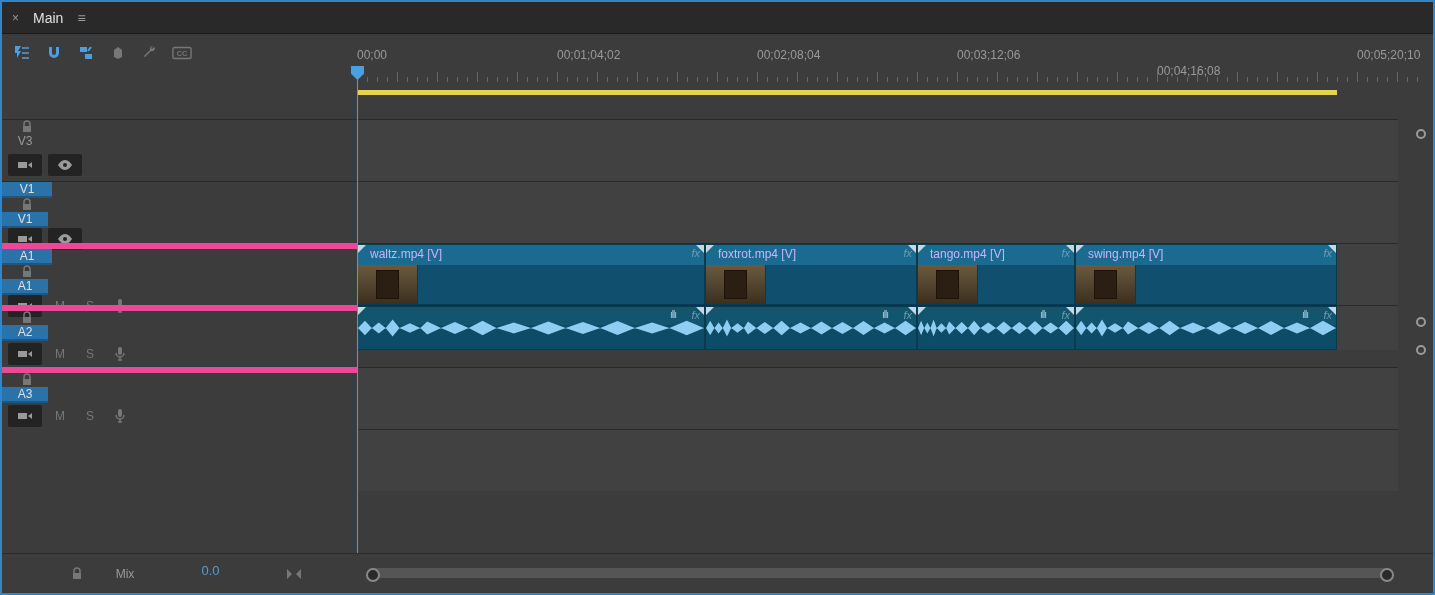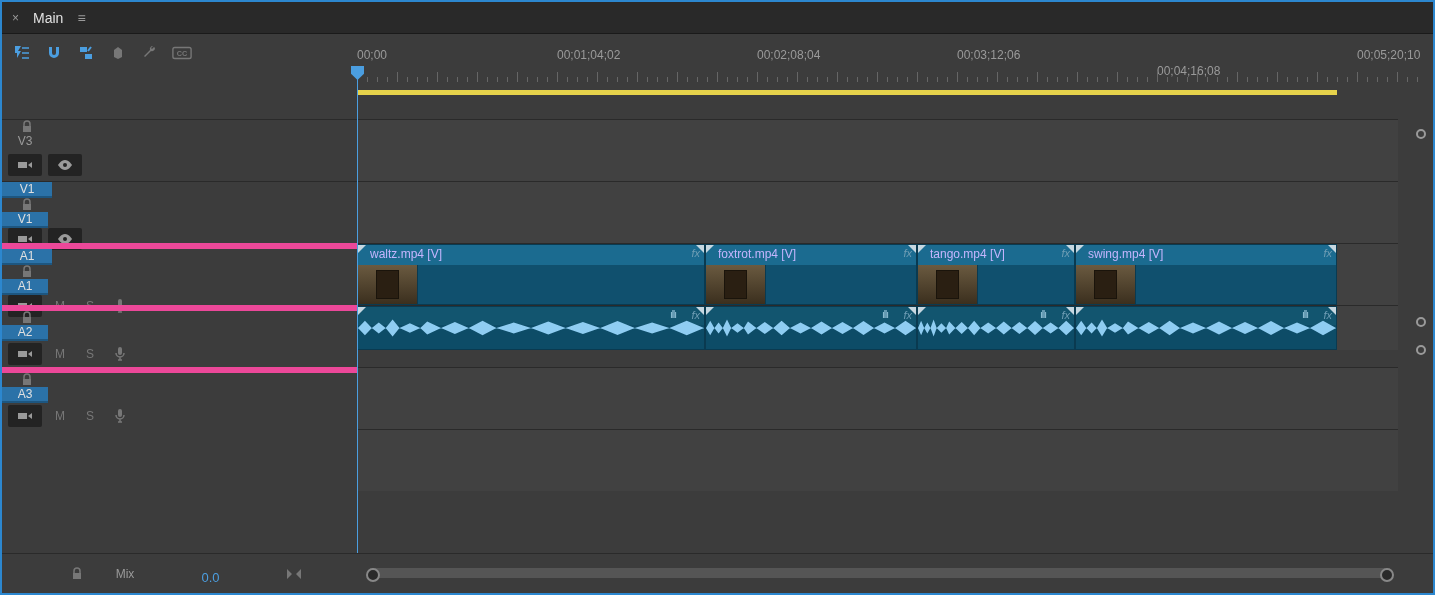--- a/index.html
+++ b/index.html
@@ -507,21 +507,21 @@
   <div class="footer">
     <div class="footer-left">
       <div class="source-tgt" style="height:100%;"></div>
       <div class="lockcell" style="height:100%;">
         <svg width="14" height="14" viewBox="0 0 14 14">
             <path d="M4 6V4a3 3 0 016 0v2" fill="none" stroke="currentColor" stroke-width="1.5"></path>
             <rect x="3" y="6" width="8" height="6" fill="currentColor"></rect>
           </svg>
       </div>
       <div class="tracknamecell" style="height:100%;text-align:center;">Mix</div>
-      <div style="flex:1;display:flex;align-items:flex-end;justify-content:center;gap:64px;">
+      <div style="flex:1;display:flex;align-items:flex-start;justify-content:center;gap:64px;">
         <span style="color:var(--accent-light);font-size:13px;">0.0</span>
         <span class="ticon">
           <svg width="18" height="14" viewBox="0 0 18 14">
               <path d="M2 2l5 5-5 5zM16 2l-5 5 5 5z" fill="currentColor"></path>
             </svg>
         </span>
       </div>
     </div>
     <div class="footer-right">
       <div class="hscroll">

